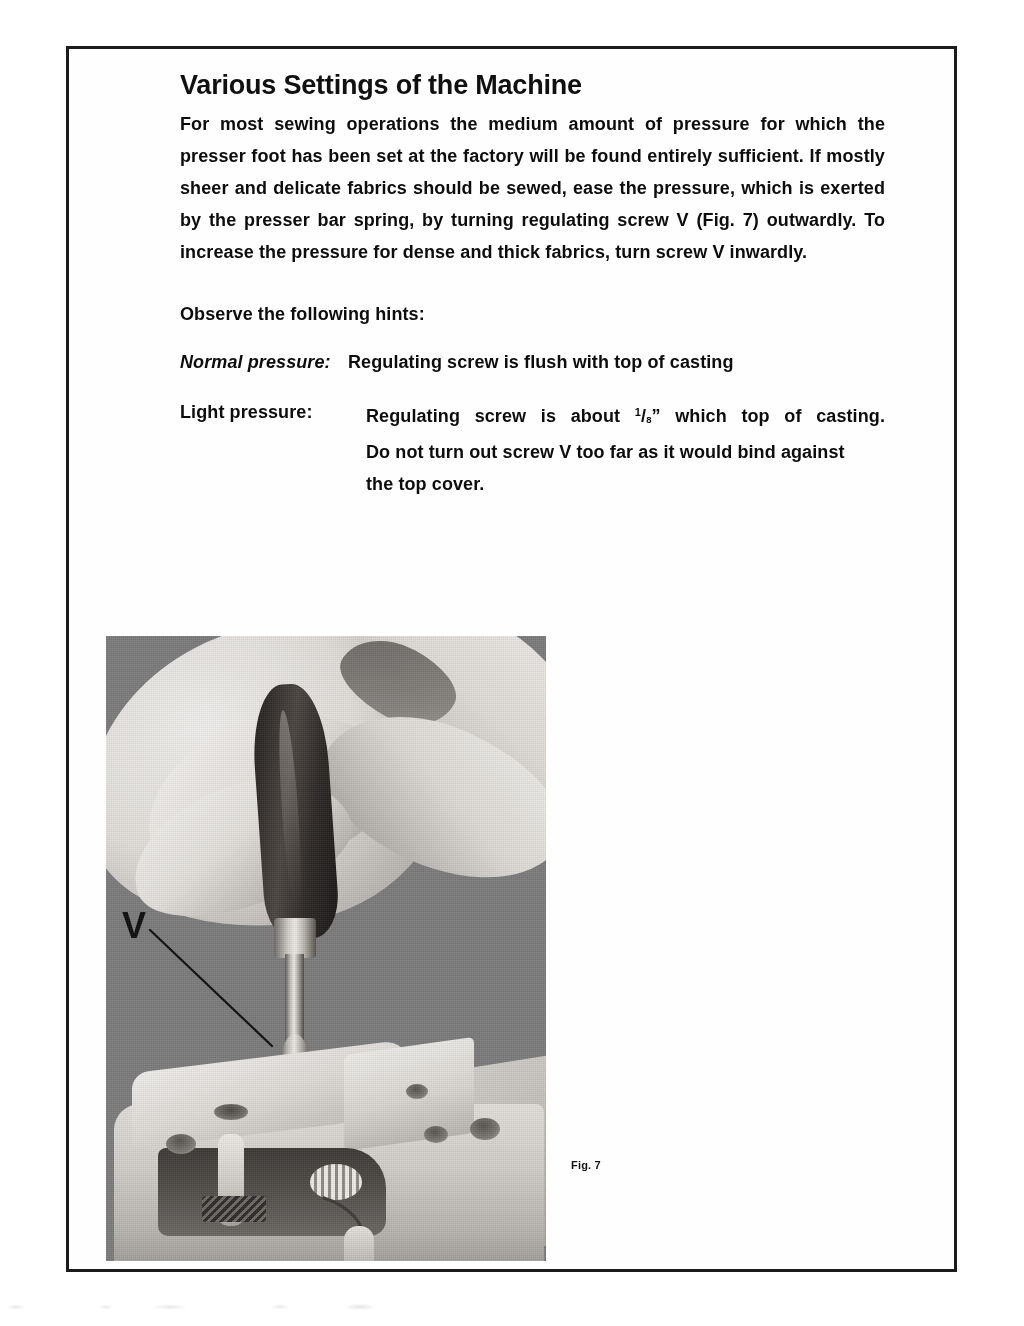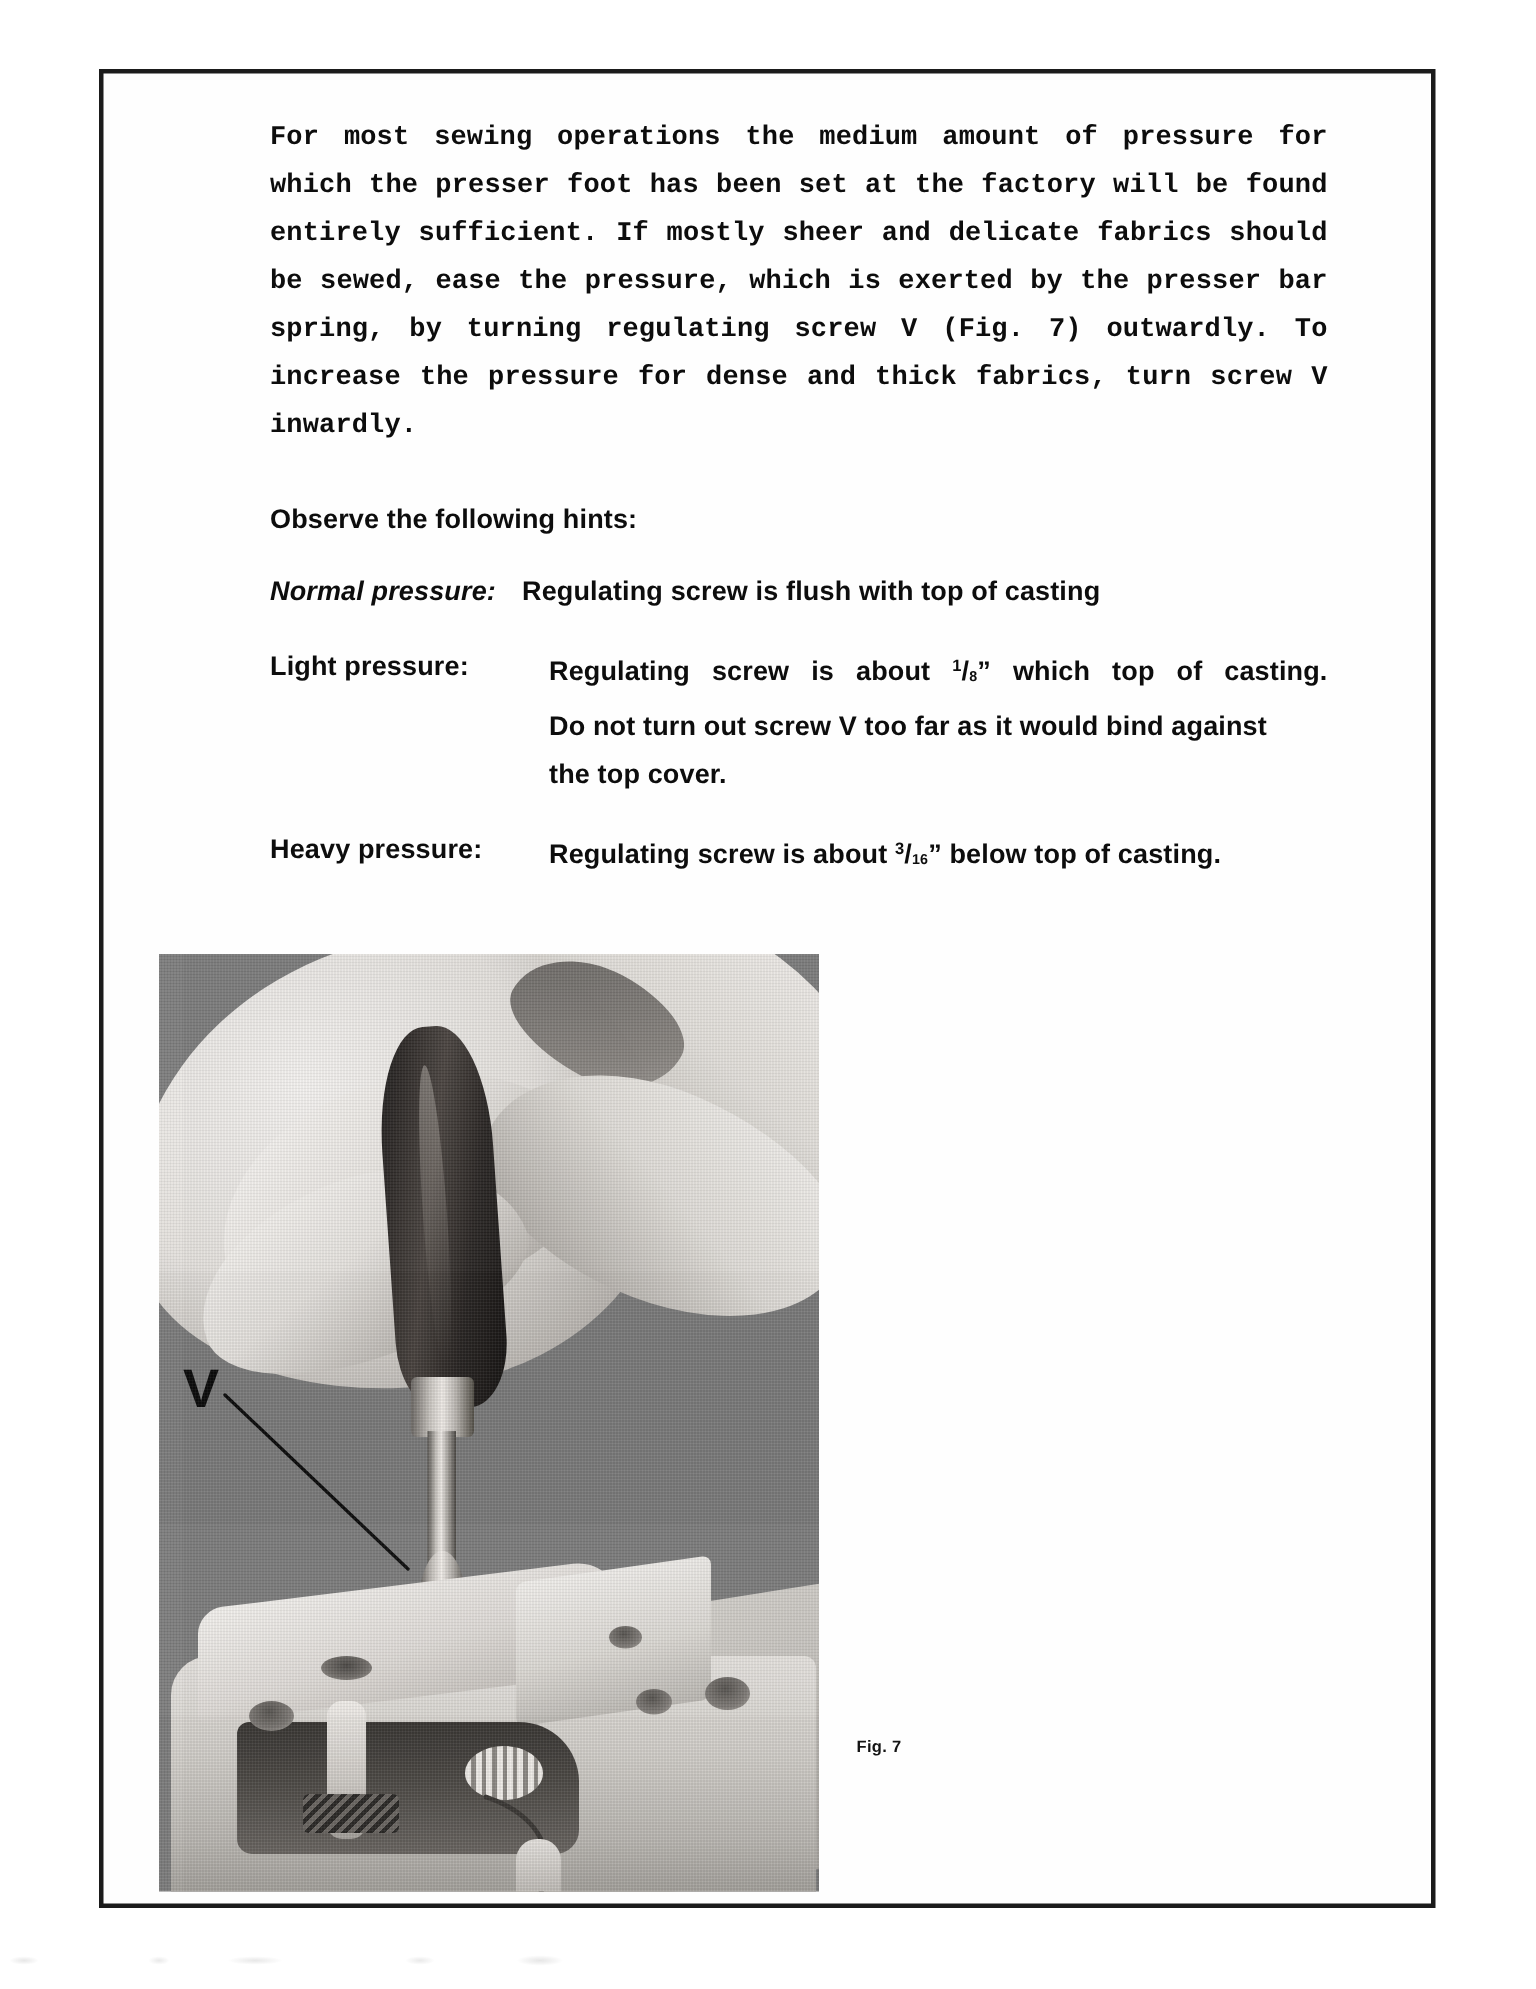--- a/index.html
+++ b/index.html
@@ -57,21 +57,20 @@
 
   p.body-para {
     margin: 7px 0 0 0;
     padding: 0;
     font-size: 18px;
     font-weight: 700;
     color: #0d0d0d;
     line-height: 32px;
     text-align: justify;
     letter-spacing: 0.1px;
-    font-family: Liberation Mono, monospace;
   }
 
   p.observe-line {
     margin: 30px 0 0 0;
     padding: 0;
     font-size: 18px;
     font-weight: 700;
     color: #0d0d0d;
     line-height: 32px;
     letter-spacing: 0.1px;
@@ -383,20 +382,21 @@
     pointer-events: none;
   }
 </style>
 </head>
 <body>
 
 <div id="page-sheet">
 
   <div id="content">
 
+    <h1 id="doc-title">Various Settings of the Machine</h1>
 
 
     <p class="body-para">For most sewing operations the medium amount of pressure for which the presser foot has been set at the factory will be found entirely sufficient. If mostly sheer and delicate fabrics should be sewed, ease the pressure, which is exerted by the presser bar spring, by turning regulating screw V (Fig. 7) outwardly. To increase the pressure for dense and thick fabrics, turn screw V inwardly.</p>
 
     <p class="observe-line">Observe the following hints:</p>
 
     <div id="hints">
 
       <div class="hint-row">
         <span class="hint-label w-narrow">Normal pressure:</span>
@@ -407,26 +407,20 @@
         <span class="hint-label w-wide">Light pressure:</span>
         <span class="hint-value">
           <span class="sub-line just" style="text-align:justify; text-align-last:justify;">
             <span>Regulating screw is about </span><sup class="frac-num">1</sup><span class="slash">/</span><sub class="frac-den">8</sub><span>” which top of casting.</span>
           </span>
           <span class="sub-line">Do not turn out screw V too far as it would bind against</span>
           <span class="sub-line">the top cover.</span>
         </span>
       </div>
 
-      <div class="hint-row">
-        <span class="hint-label w-wide">Heavy pressure:</span>
-        <span class="hint-value">
-          <span>Regulating screw is about </span><sup class="frac-num">3</sup><span class="slash">/</span><sub class="frac-den">16</sub><span>” below top of casting.</span>
-        </span>
-      </div>
 
     </div>
   </div>
 
   <div id="figure-block">
     <div id="figure-photo">
 
       <div class="ph" id="hand-upper-right"></div>
       <div class="ph" id="knuckle-shadow"></div>
       <div class="ph" id="hand-main"></div>

